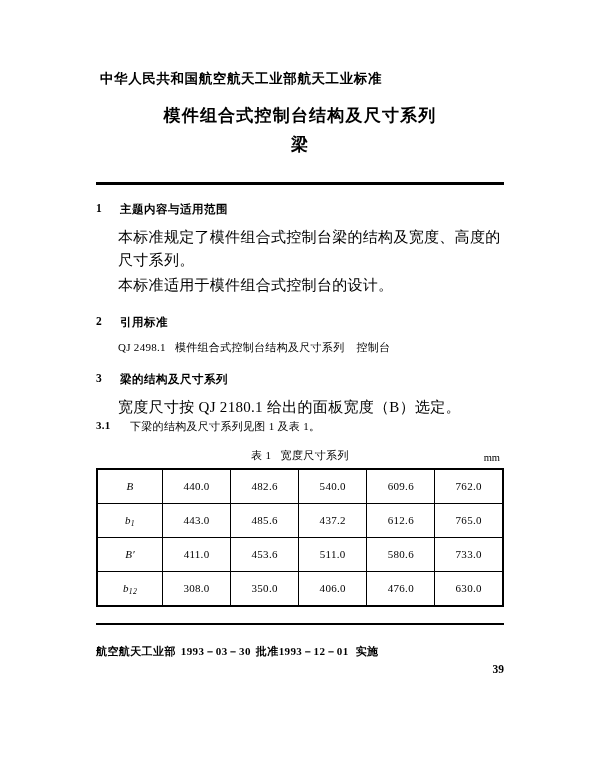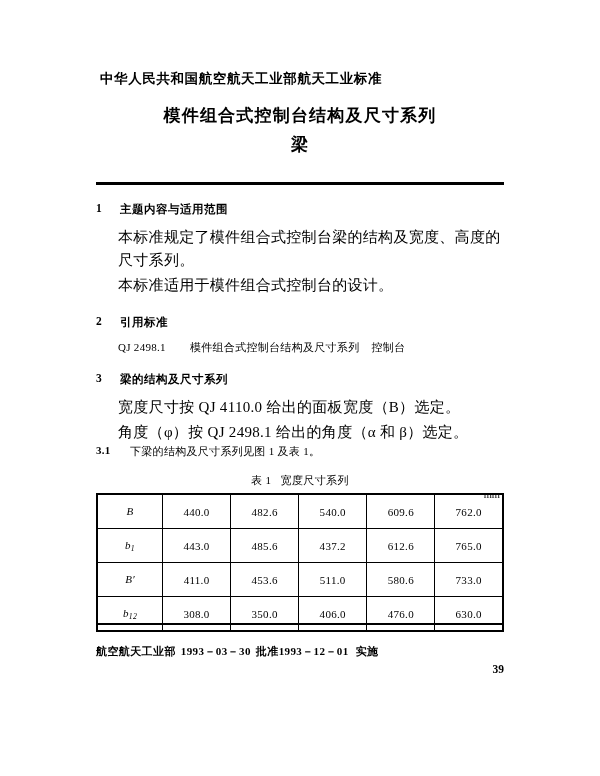--- a/index.html
+++ b/index.html
@@ -96,21 +96,21 @@
     letter-spacing: 0.3px;
   }
   .para.tight { margin-top: 2px; }
 
   .ref-item {
     margin-top: 10px;
     margin-left: 22px;
     font-size: 11px;
     letter-spacing: 0.3px;
   }
-  .ref-code { margin-right: 24px; }
+  .ref-code { margin-right: 9px; }
   .ref-tail { margin-left: 12px; font-family: Liberation Serif, serif; }
 
   .subsec {
     font-size: 11px;
     letter-spacing: 0.3px;
     display: flex;
   }
   .subsec-num {
     width: 34px;
     flex: 0 0 34px;
@@ -126,21 +126,21 @@
   }
   .table-caption {
     text-align: center;
     font-size: 11px;
     letter-spacing: 0.4px;
   }
   .table-caption .cap-num { margin-right: 9px; }
   .table-unit {
     position: absolute;
     right: 4px;
-    top: 16px;
+    top: 4px;
     font-size: 10.5px;
   }
 
   table.dimtable {
     margin-top: 4px;
     width: 100%;
     border-collapse: collapse;
     table-layout: fixed;
   }
   table.dimtable td {
@@ -227,22 +227,21 @@
       <div class="ref-item">
         <span class="ref-code">QJ 2498.1</span><span>模件组合式控制台结构及尺寸系列</span><span class="ref-tail">控制台</span>
       </div>
     </div>
 
     <div class="section">
       <div class="sec-head">
         <span class="sec-num">3</span>
         <span class="sec-title">梁的结构及尺寸系列</span>
       </div>
-      <div class="para">宽度尺寸按 QJ 4110.0 给出的面板宽度（B）选定。</div>
-      <div class="para tight">角度（φ）按 QJ 2498.1 给出的角度（α 和 β）选定。</div>
+      <div class="para">宽度尺寸按 QJ 2180.1 给出的面板宽度（B）选定。</div>
 
       <div class="subsec">
         <span class="subsec-num">3.1</span>
         <span>下梁的结构及尺寸系列见图 1 及表 1。</span>
       </div>
     </div>
 
     <div class="table-block">
       <div class="table-cap-row">
         <div class="table-caption">

